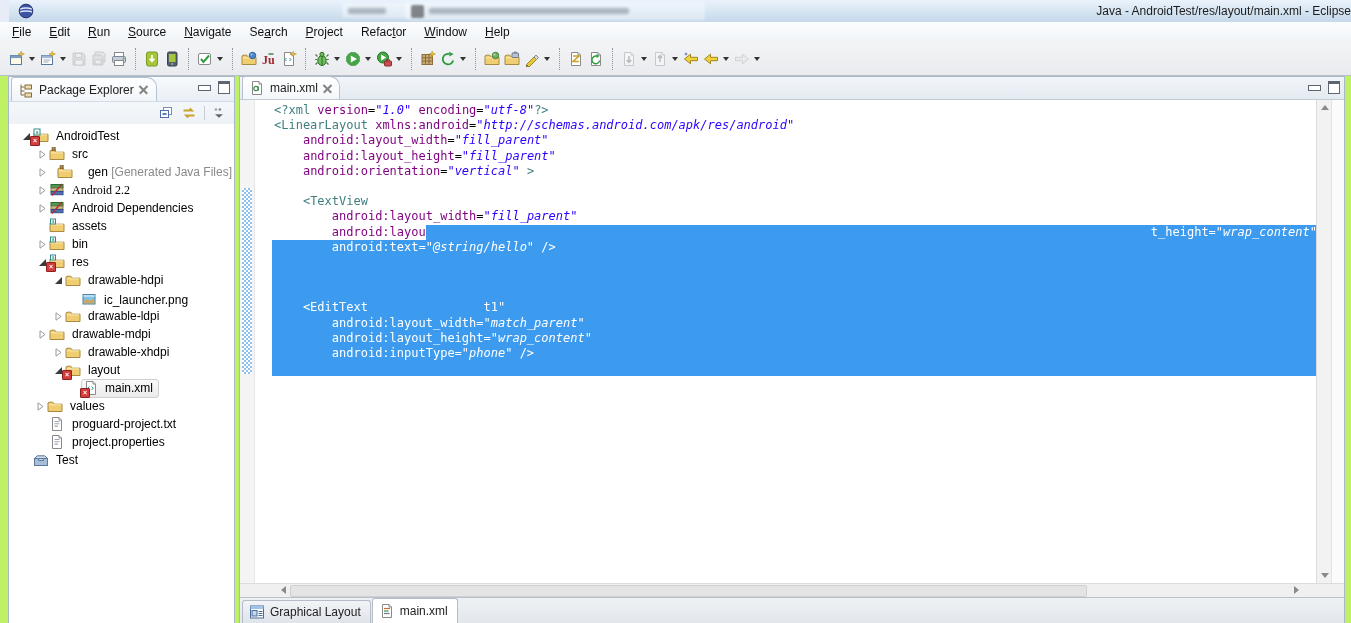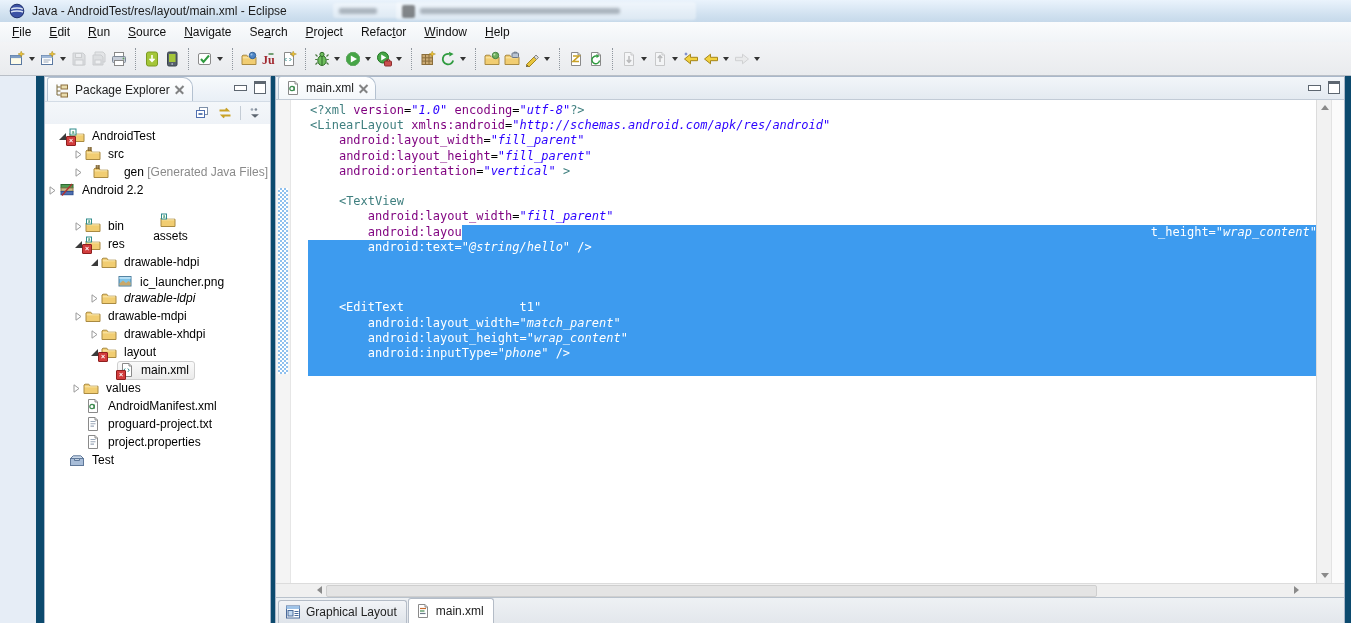--- a/index.html
+++ b/index.html
@@ -1,22 +1,22 @@
 <!DOCTYPE html>
 <html style="--sel: #3D9BEF; --ctag: #3F7F7F; --cattr: #7F007F; --cval: #2A00FF;"><head>
 <meta charset="utf-8">
 <style>
   html,body{margin:0;padding:0;width:1351px;height:623px;overflow:hidden;
     font-family:"Liberation Sans",sans-serif;background:#e6edf6;}
   .window{position:absolute;inset:0;}
 
   
-  .titlebar{position:absolute;left:0;top:0;right:0;height:22px;
+  .titlebar{position:absolute;left:9px;top:0;right:0;height:22px;
     background:linear-gradient(#eaf3fc,#cfe0ef 70%,#c6d9ea);
-    border-bottom:1px solid #a8bccf;display:flex;align-items:center;}
+    border-bottom:1px solid #a8bccf;display:flex;align-items:center;justify-content:space-between;}
   .titlebar .appicon{margin:0 7px 0 9px;width:16px;height:16px;flex:0 0 auto;}
   .titlebar .title{font-size:12px;color:#1c1c1c;white-space:nowrap;}
   .ghost{position:absolute;border-radius:3px;background:rgba(255,255,255,.38);
     filter:blur(1px);display:flex;align-items:center;gap:5px;padding:0 6px;}
   .ghost .gicon{width:13px;height:13px;background:rgba(45,45,45,.55);border-radius:2px;}
   .ghost .gbar{height:6px;background:rgba(110,120,130,.5);border-radius:2px;filter:blur(1px);}
 
   
   .menubar{position:absolute;left:0;top:22px;right:0;height:20px;
     background:linear-gradient(#fbfcfd,#f1f4f7);border-bottom:1px solid #dfe4ea;
@@ -30,21 +30,21 @@
     display:flex;align-items:center;padding-left:4px;}
   .tgroup{display:flex;align-items:center;height:26px;padding:0 3px;}
   .tsep{width:0;height:22px;border-left:1px dotted #8f969e;margin:0 3px;}
   .tbtn{display:flex;align-items:center;height:24px;padding:2px 2px;border-radius:2px;}
   .tbtn svg{display:block;}
   .tbtn.disabled{opacity:.38;filter:grayscale(.8);}
   .ddarrow{width:0;height:0;border-left:3.5px solid transparent;border-right:3.5px solid transparent;
     border-top:4px solid #333;margin:0 3px 0 2px;}
 
   
-  .workspace{position:absolute;left:0;top:76px;right:0;bottom:0;background:#0c4a6e;margin-left:36px;}
+  .workspace{position:absolute;left:0;top:76px;right:0;bottom:0;background:#bef264;}
 
   
   .pkg{position:absolute;left:8px;top:0;width:225px;bottom:0;
     background:#fff;border:1px solid #a9b7c9;border-bottom:none;}
   .pkg-header{height:24px;background:linear-gradient(#f7fafc,#e9eff6);
     border-bottom:1px solid #d3dce6;display:flex;align-items:flex-end;position:relative;}
   .view-tab{display:flex;align-items:center;gap:5px;height:23px;padding:0 8px 0 6px;
     background:linear-gradient(#ffffff,#f1f5f9);border:1px solid #b4c1d0;border-bottom:none;
     border-radius:3px 10px 0 0;margin-left:2px;font-size:12px;color:#222;}
   .winbtns{position:absolute;right:4px;top:4px;display:flex;gap:7px;align-items:center;}
@@ -461,37 +461,53 @@
             </span>
             <span class="ticon">
               <svg class="pexp-svg" width="16" height="16" viewBox="0 0 16 16" xmlns="http://www.w3.org/2000/svg">
                 <path d="M1 5 L1 13.5 H15 V6.2 H7.3 L5.8 4.2 H2 Z" fill="#F1CD72" stroke="#A98A42"></path>
                 <path d="M1.8 6.8 H14.2" stroke="#FBE9B0"></path>
                 <path d="M2.5 2 h4.5 M2.5 4 h4.5 M3.8 1 v4.2 M5.8 1 v4.2" stroke="#7a5c25"></path>
               </svg>
             </span>
             <span class="tlabel">gen<span class="tsuffix"> [Generated Java Files]</span></span>
           </div>
-          <div class="trow" style="">
+          <div class="trow" style="padding-left: 26px; font-family: Liberation Serif, serif;">
             <span class="arrowbox">
               <svg width="9" height="9" viewBox="0 0 9 9">
                 <path d="M2 0.8 L7 4.5 L2 8.2 Z" fill="#fff" stroke="#9a9a9a"></path>
               </svg>
             </span>
             <span class="ticon">
               <svg class="pexp-svg" width="16" height="16" viewBox="0 0 16 16" xmlns="http://www.w3.org/2000/svg">
                 <rect x="2" y="2.5" width="12" height="3.2" fill="#4E9A51" stroke="#2F6B31"></rect>
                 <rect x="2" y="6" width="12" height="3.2" fill="#C8B88A" stroke="#8a7a4a"></rect>
                 <rect x="2" y="9.5" width="12" height="3.2" fill="#4F6FB0" stroke="#2F4F90"></rect>
                 <path d="M3 13.5 L13 2" stroke="#B03030" stroke-width="1.4"></path>
               </svg>
             </span>
             <span class="tlabel">Android 2.2</span>
           </div>
-          <div class="trow" style="padding-left: 26px; flex-direction: column;">
+          <div class="trow" style="padding-left: 26px;">
+            <span class="arrowbox">
+              <svg width="9" height="9" viewBox="0 0 9 9">
+                <path d="M2 0.8 L7 4.5 L2 8.2 Z" fill="#fff" stroke="#9a9a9a"></path>
+              </svg>
+            </span>
+            <span class="ticon">
+              <svg class="pexp-svg" width="16" height="16" viewBox="0 0 16 16" xmlns="http://www.w3.org/2000/svg">
+                <rect x="2" y="2.5" width="12" height="3.2" fill="#4E9A51" stroke="#2F6B31"></rect>
+                <rect x="2" y="6" width="12" height="3.2" fill="#C8B88A" stroke="#8a7a4a"></rect>
+                <rect x="2" y="9.5" width="12" height="3.2" fill="#4F6FB0" stroke="#2F4F90"></rect>
+                <path d="M3 13.5 L13 2" stroke="#B03030" stroke-width="1.4"></path>
+              </svg>
+            </span>
+            <span class="tlabel">Android Dependencies</span>
+          </div>
+          <div class="trow" style="padding-left: 26px;">
             <span class="arrowbox"></span>
             <span class="ticon">
               <svg class="pexp-svg" width="16" height="16" viewBox="0 0 16 16" xmlns="http://www.w3.org/2000/svg">
                 <path d="M1 5 L1 13.5 H15 V6.2 H7.3 L5.8 4.2 H2 Z" fill="#F1CD72" stroke="#A98A42"></path>
                 <path d="M1.8 6.8 H14.2" stroke="#FBE9B0"></path>
                 <rect x="1.5" y="1" width="5" height="5" fill="#fff" stroke="#2E8B8B"></rect>
                 <text x="2.8" y="5.4" font-size="4.8" fill="#2E8B57">a</text>
               </svg>
             </span>
             <span class="tlabel">assets</span>
@@ -547,21 +563,21 @@
             <span class="arrowbox"></span>
             <span class="ticon">
               <svg class="pexp-svg" width="16" height="16" viewBox="0 0 16 16" xmlns="http://www.w3.org/2000/svg">
                 <rect x="2" y="3.5" width="12" height="9.5" fill="#7EC3E8" stroke="#4a7a9a"></rect>
                 <rect x="2.4" y="3.9" width="11.2" height="2" fill="#B8E0F5"></rect>
                 <path d="M2.4 10.5 L6 7.5 L9 10 L11.5 8 L13.6 9.5 V12.6 H2.4 Z" fill="#C9A86A"></path>
               </svg>
             </span>
             <span class="tlabel">ic_launcher.png</span>
           </div>
-          <div class="trow" style="padding-left: 42px; font-style: italic;">
+          <div class="trow" style="padding-left: 42px;">
             <span class="arrowbox">
               <svg width="9" height="9" viewBox="0 0 9 9">
                 <path d="M2 0.8 L7 4.5 L2 8.2 Z" fill="#fff" stroke="#9a9a9a"></path>
               </svg>
             </span>
             <span class="ticon">
               <svg class="pexp-svg" width="16" height="16" viewBox="0 0 16 16" xmlns="http://www.w3.org/2000/svg">
                 <path d="M1 5 L1 13.5 H15 V6.2 H7.3 L5.8 4.2 H2 Z" fill="#F1CD72" stroke="#A98A42"></path>
                 <path d="M1.8 6.8 H14.2" stroke="#FBE9B0"></path>
               </svg>
@@ -631,32 +647,20 @@
                 <path d="M2 0.8 L7 4.5 L2 8.2 Z" fill="#fff" stroke="#9a9a9a"></path>
               </svg>
             </span>
             <span class="ticon">
               <svg class="pexp-svg" width="16" height="16" viewBox="0 0 16 16" xmlns="http://www.w3.org/2000/svg">
                 <path d="M1 5 L1 13.5 H15 V6.2 H7.3 L5.8 4.2 H2 Z" fill="#F1CD72" stroke="#A98A42"></path>
                 <path d="M1.8 6.8 H14.2" stroke="#FBE9B0"></path>
               </svg>
             </span>
             <span class="tlabel">values</span>
-          </div>
-          <div class="trow" style="padding-left: 26px;">
-            <span class="arrowbox"></span>
-            <span class="ticon">
-              <svg class="pexp-svg" width="16" height="16" viewBox="0 0 16 16" xmlns="http://www.w3.org/2000/svg">
-                <path d="M3.5 1.5 H10 L12.5 4 V14.5 H3.5 Z" fill="#fff" stroke="#8a8a8a"></path>
-                <path d="M10 1.5 V4 H12.5" fill="#e9e9e9" stroke="#8a8a8a"></path>
-                <circle cx="7" cy="8.5" r="2.2" fill="none" stroke="#3C8A4E" stroke-width="1.2"></circle>
-                <path d="M9.2 6.5 V10.7" stroke="#3C8A4E" stroke-width="1.2"></path>
-              </svg>
-            </span>
-            <span class="tlabel">AndroidManifest.xml</span>
           </div>
           <div class="trow" style="padding-left: 26px;">
             <span class="arrowbox"></span>
             <span class="ticon">
               <svg class="pexp-svg" width="16" height="16" viewBox="0 0 16 16" xmlns="http://www.w3.org/2000/svg">
                 <path d="M3.5 1.5 H10 L12.5 4 V14.5 H3.5 Z" fill="#fff" stroke="#8a8a8a"></path>
                 <path d="M10 1.5 V4 H12.5" fill="#e9e9e9" stroke="#8a8a8a"></path>
                 <path d="M5.5 5.5 h5 M5.5 7.8 h5 M5.5 10.1 h3.5" stroke="#9aa7b8" stroke-width="1.1"></path>
               </svg>
             </span>

